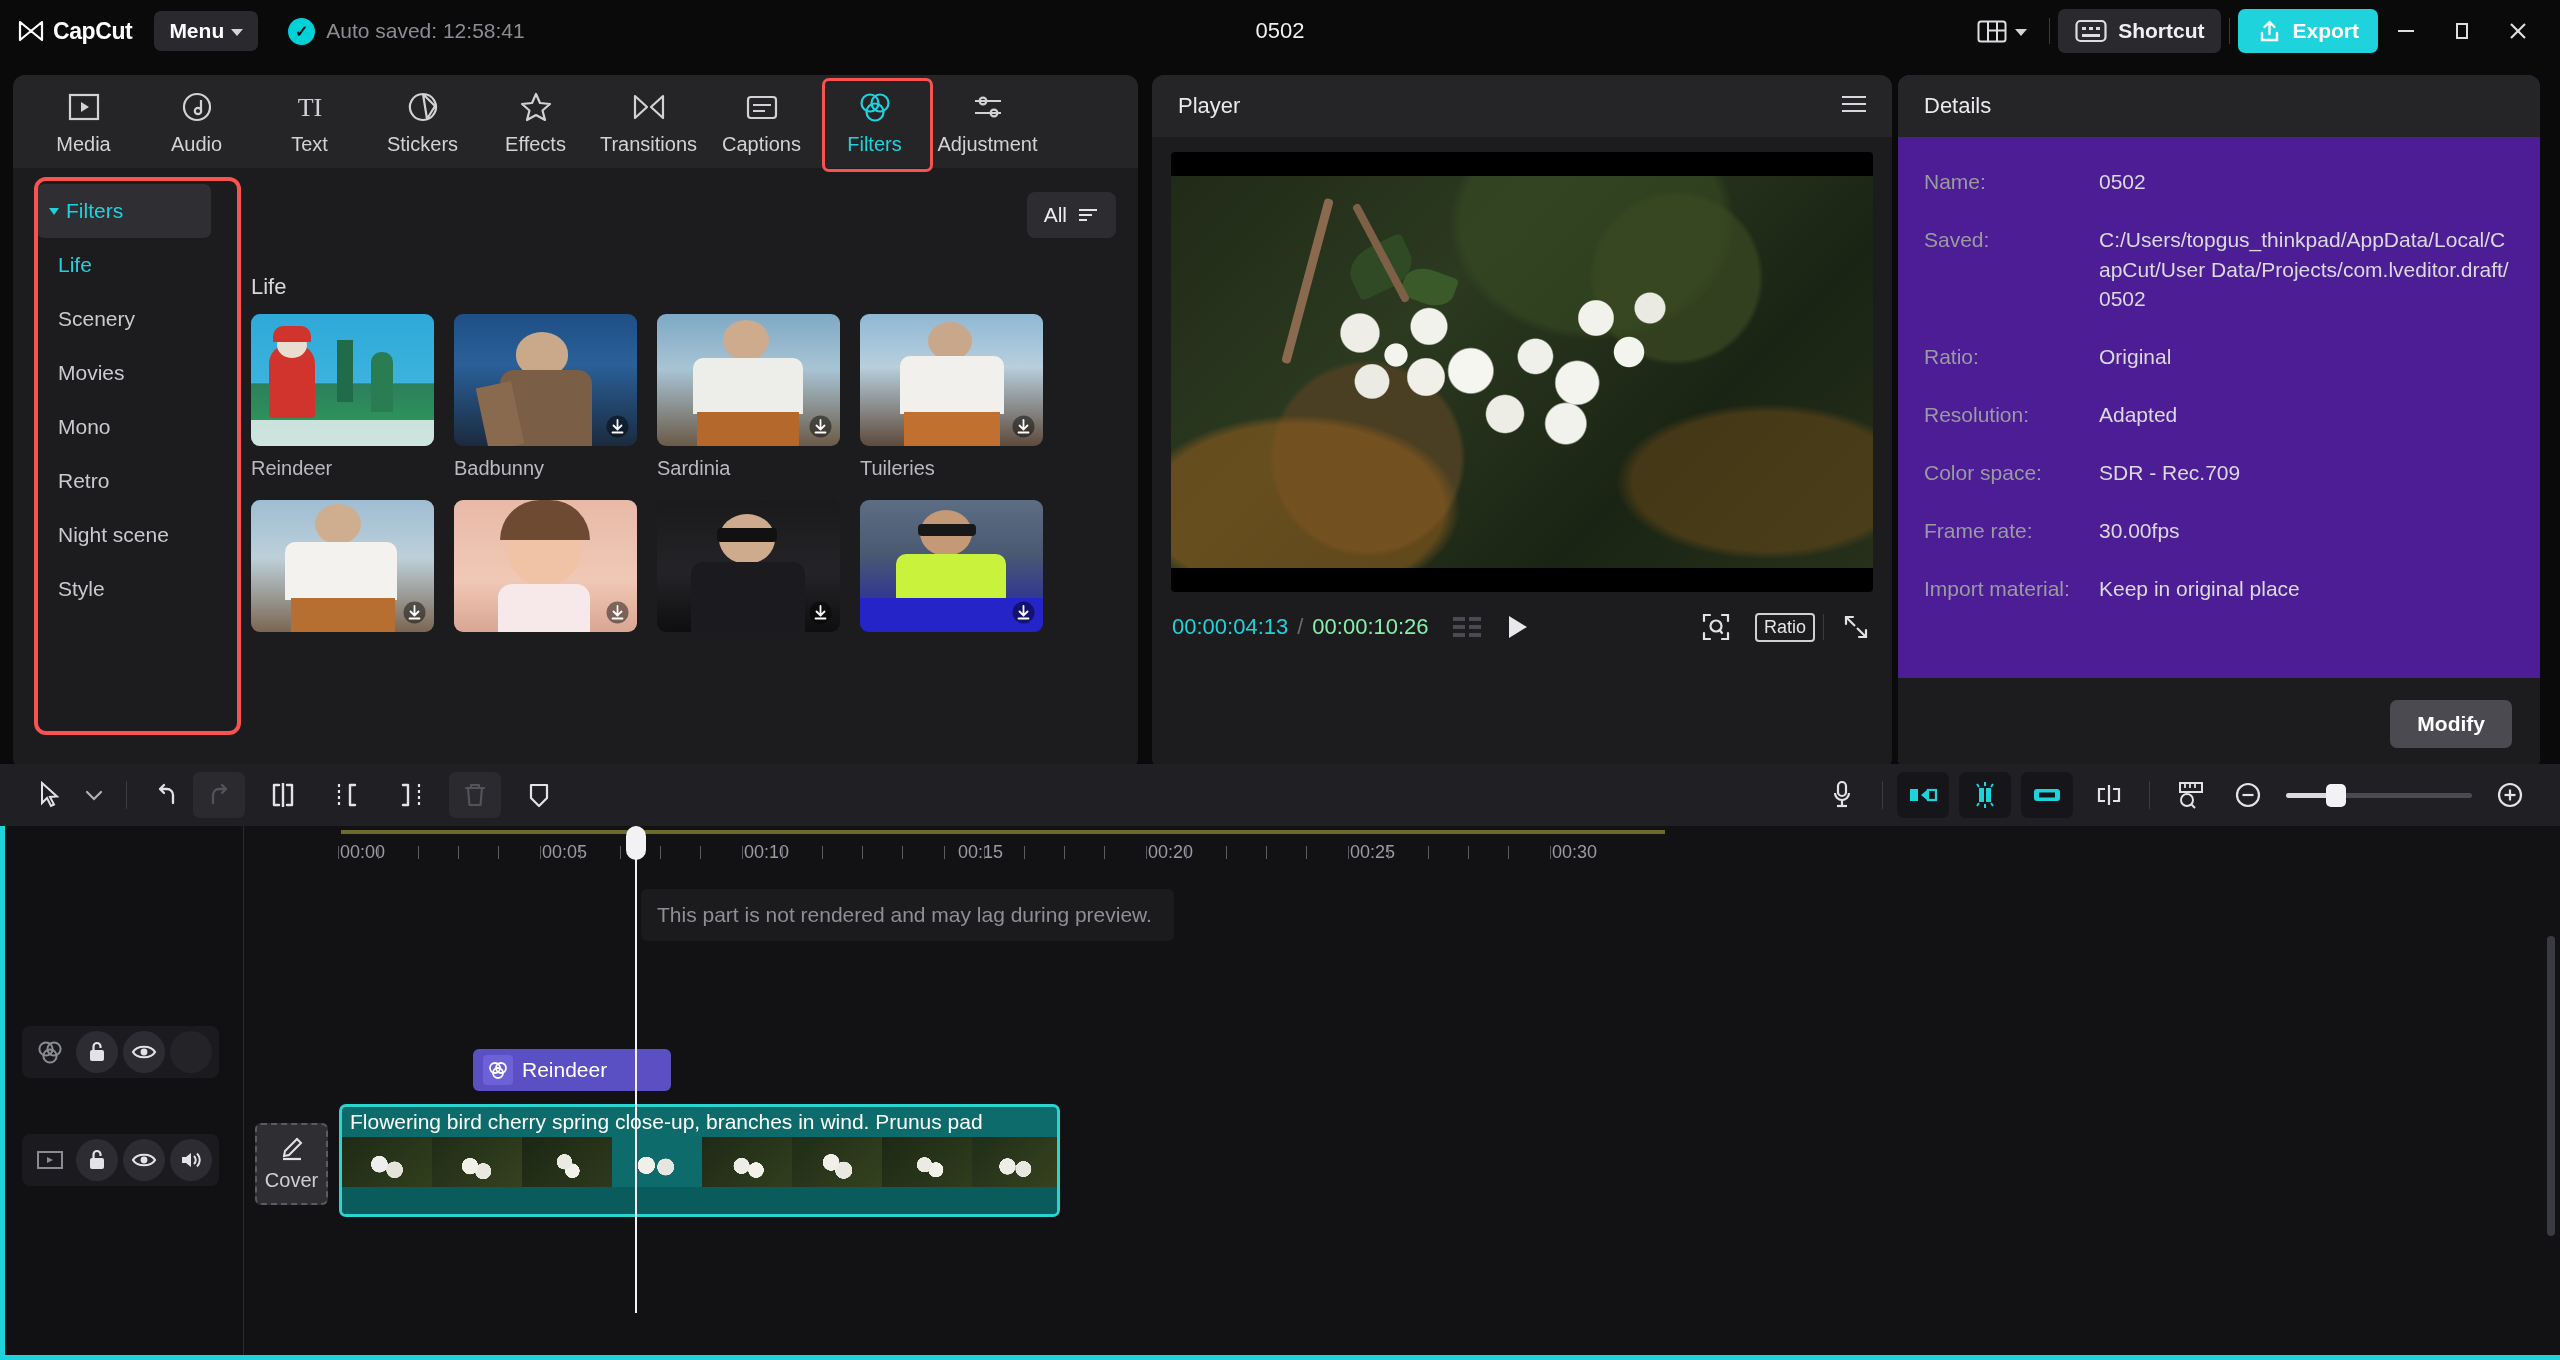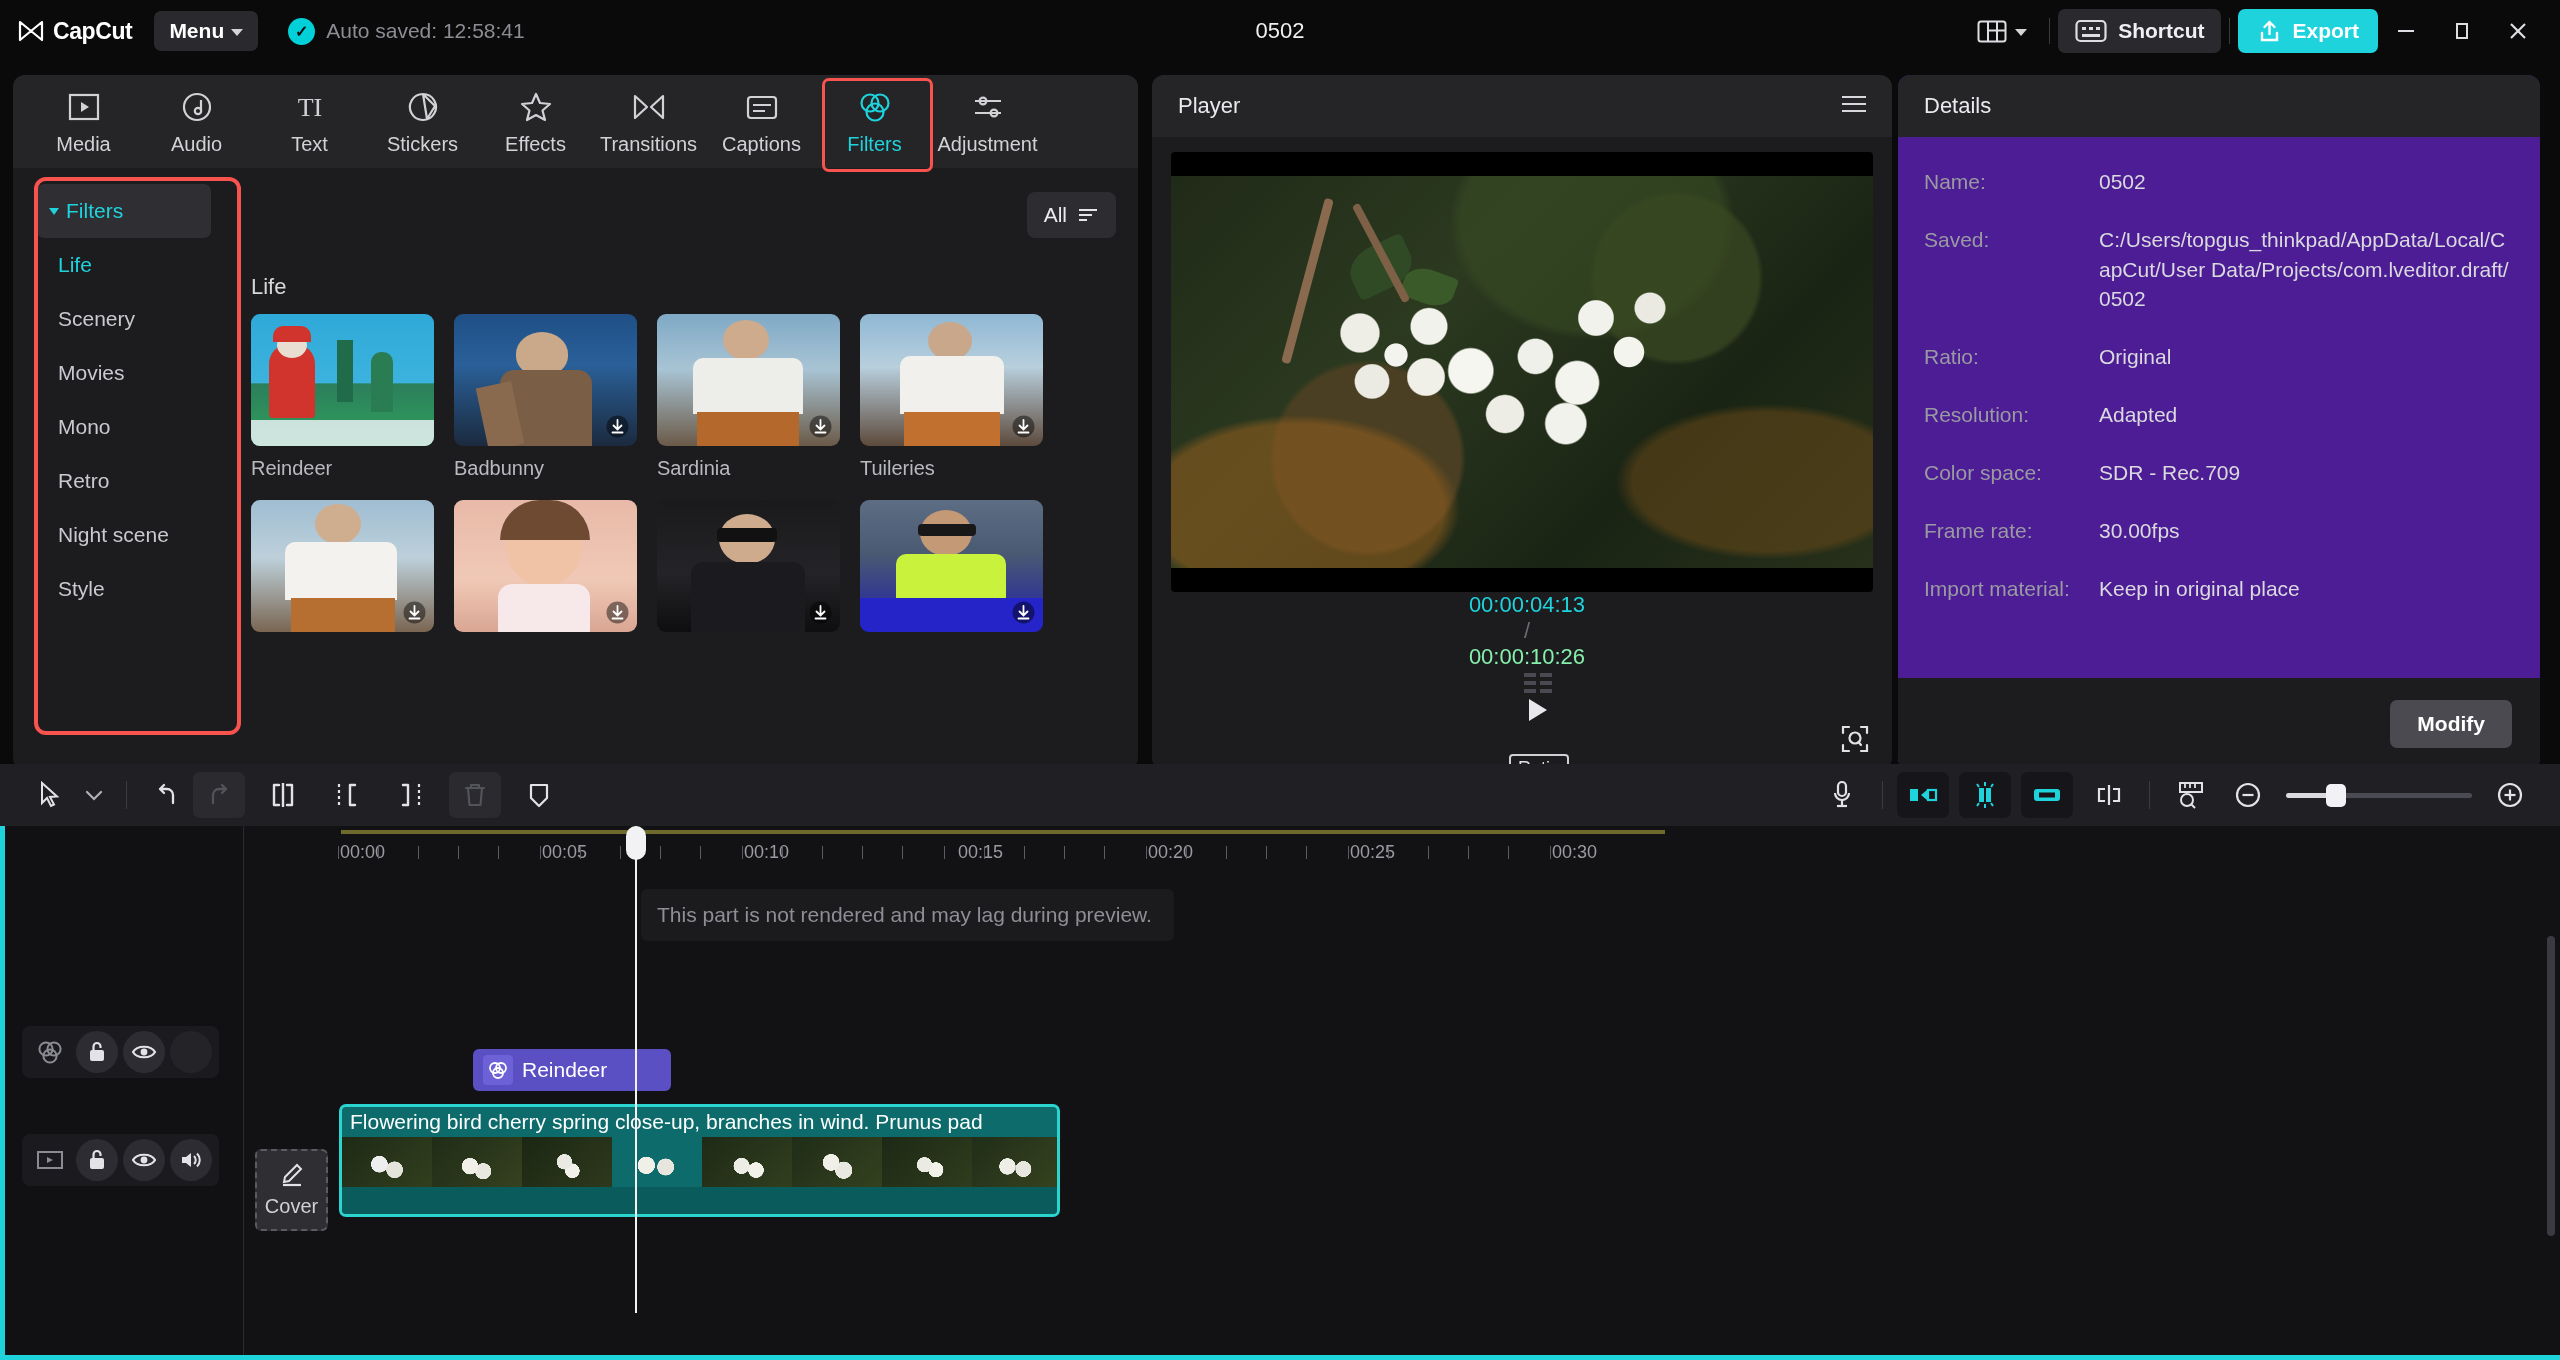--- a/index.html
+++ b/index.html
@@ -115,21 +115,21 @@
   .playerpanel {
     position: absolute; left: 1152px; top: 13px; width: 740px; height: 695px;
     background: #1c1c1f; border-radius: 12px; overflow: hidden;
   }
   .phead { height: 62px; background: #252528; display: flex; align-items: center;
     padding: 0 24px 0 26px; }
   .phead-title { font-size: 22px; color: #eaeaee; }
   .hamburger { margin-left: auto; cursor: pointer; }
   .pstage { margin: 15px 19px 0 19px; width: 702px; height: 440px;
     background: #000; border-radius: 4px; position: relative; overflow: hidden; }
-  .pctrls { display: flex; align-items: center; height: 70px; padding: 0 22px 0 32px; flex-direction: column; }
+  .pctrls { display: flex; align-items: center; height: 70px; padding: 0 22px 0 20px; }
   .tcur { font-size: 22px; color: #1fd3dd; }
   .tsep { font-size: 22px; color: #6b6b73; margin: 0 9px; }
   .ttot { font-size: 22px; color: #86efac; }
   .ctrl { display: flex; align-items: center; justify-content: center; cursor: pointer; }
   .ratio-chip { border: 2px solid #cfcfd4; border-radius: 4px; padding: 2px 7px;
     font-size: 18px; color: #e3e3e7; cursor: pointer; }
 
   
   .detailspanel {
     position: absolute; left: 1898px; top: 13px; width: 642px; height: 695px;
@@ -207,21 +207,21 @@
   .clip-frames { position: absolute; left: 0; top: 30px; width: 100%; height: 56px;
     display: flex; }
   .frame { width: 90px; height: 56px; flex-shrink: 0; position: relative; overflow: hidden; }
   .clip-audio { position: absolute; left: 0; bottom: 0; width: 100%; height: 27px;
     background: #0a5c5c; }
 
   .cover-btn {
     position: absolute; left: 11px; top: 297px; width: 73px; height: 82px;
     background: #2e2e33; border: 2px dashed #5b5b62; border-radius: 6px;
     display: flex; flex-direction: column; align-items: center; justify-content: center;
-    gap: 3px; cursor: pointer; margin-top: 26px;
+    gap: 3px; cursor: pointer;
   }
   .cover-lbl { font-size: 20px; color: #cfcfd4; }
 
   .playhead { position: absolute; left: 391px; top: 0; width: 2px; height: 487px;
     background: #f2f2f4; z-index: 20; }
   .playhead-cap { position: absolute; left: -9px; top: 0; width: 20px; height: 34px;
     background: #f2f2f4; border-radius: 10px; }
 
   .trk-ctrl-row { position: absolute; display: flex; align-items: center; gap: 5px;
     background: #1b1b1f; border-radius: 8px; padding: 5px 7px; }

